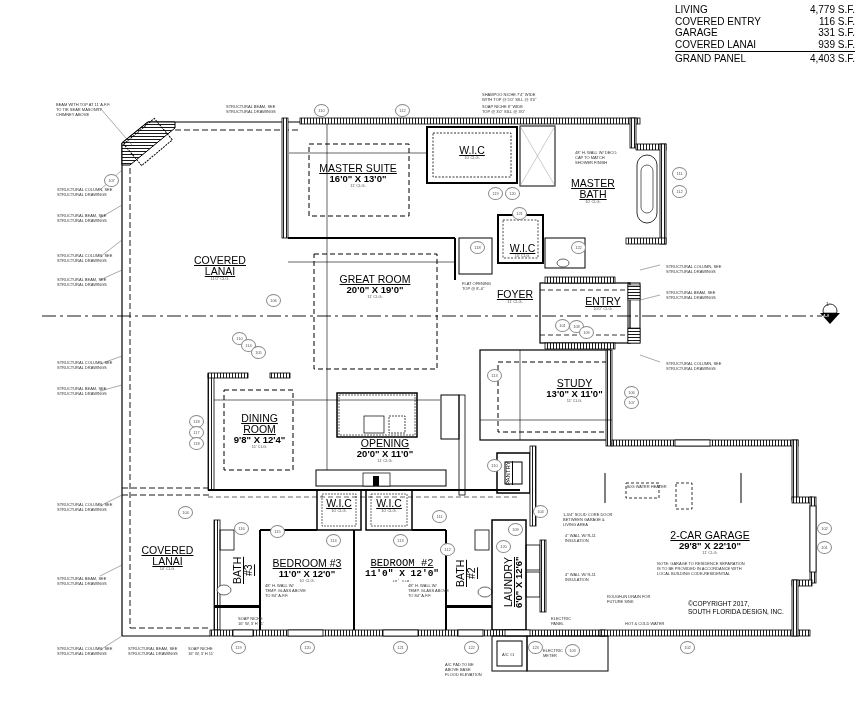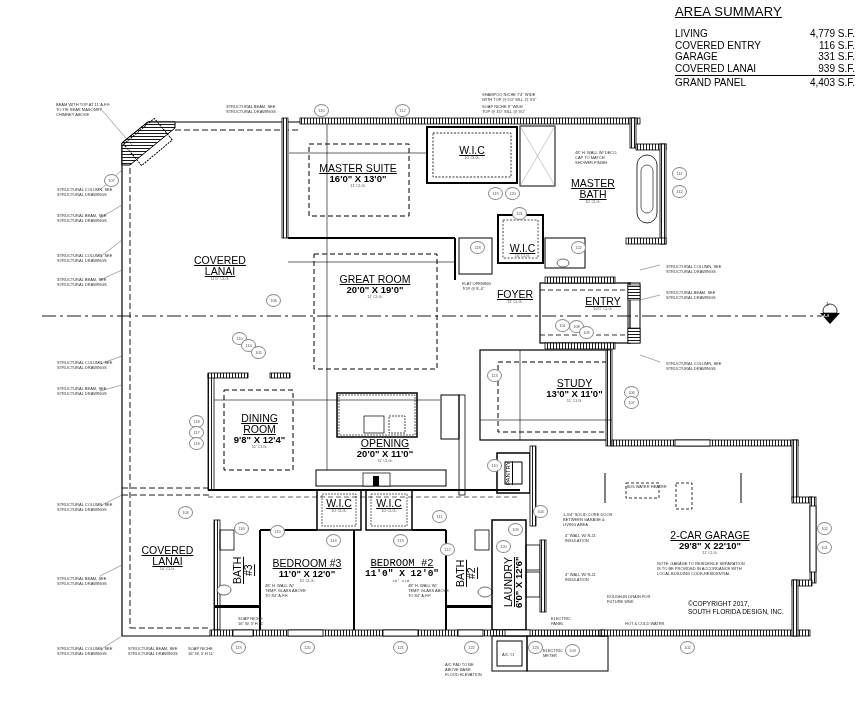--- a/index.html
+++ b/index.html
@@ -199,21 +199,20 @@
     <line x1="100" y1="506" x2="122" y2="495"></line>
     <line x1="100" y1="576" x2="122" y2="565"></line>
     <line x1="100" y1="650" x2="122" y2="636"></line>
     <line x1="640" y1="270" x2="660" y2="265"></line>
     <line x1="640" y1="300" x2="660" y2="295"></line>
     <line x1="640" y1="355" x2="660" y2="362"></line>
   </g>
 </svg>
 
 <div class="area-summary">
-  <div class="area-title">AREA SUMMARY</div>
   <div class="area-row">
     <span>LIVING</span>
     <span>4,779 S.F.</span>
   </div>
   <div class="area-row">
     <span>COVERED ENTRY</span>
     <span>116 S.F.</span>
   </div>
   <div class="area-row">
     <span>GARAGE</span>

